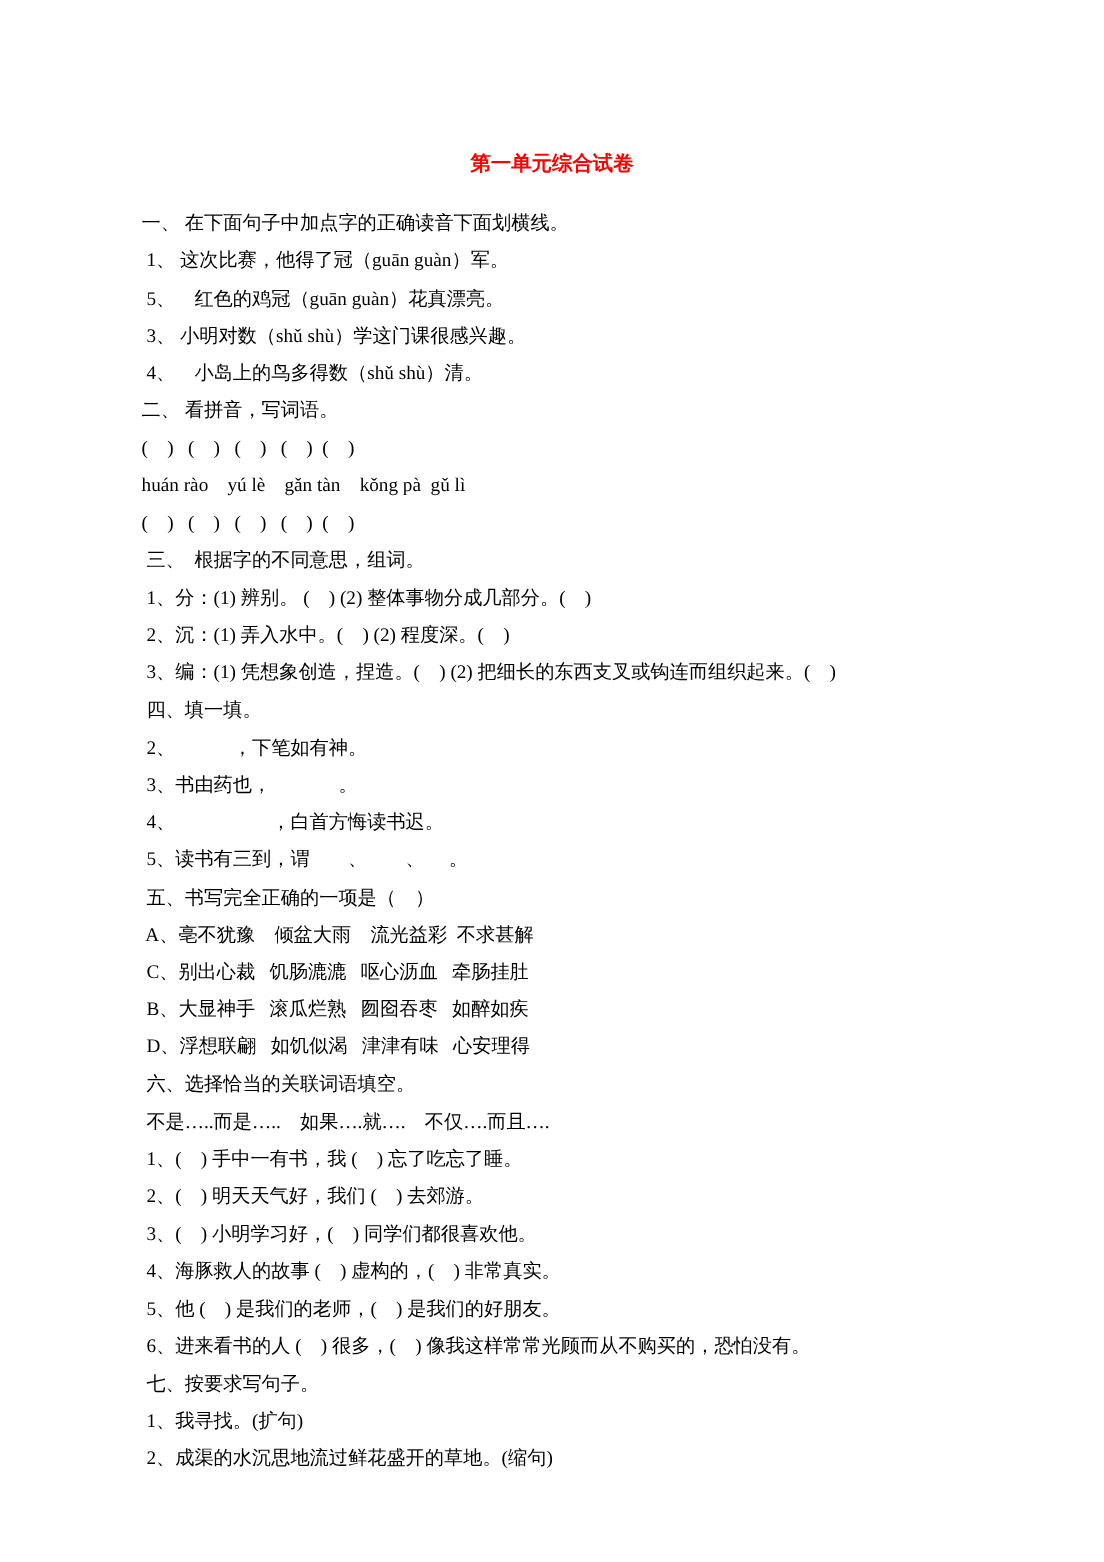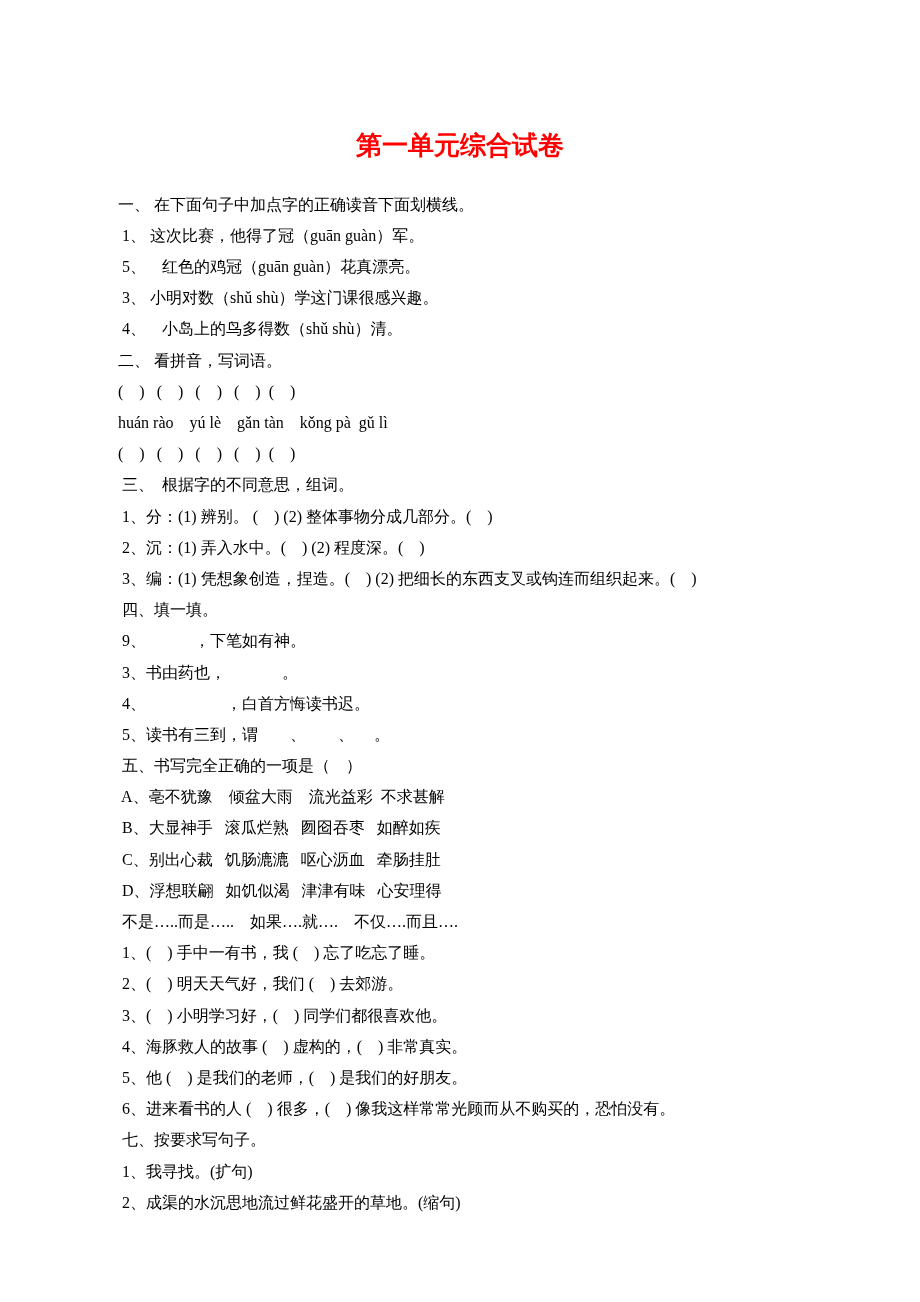--- a/index.html
+++ b/index.html
@@ -15,21 +15,21 @@
     box-sizing: border-box;
     font-family: "SimSun", "宋体", serif;
     font-size: 16px;
     color: #000000;
     line-height: 1.95;
     position: relative;
   }
   .title {
     color: #ff0000;
     font-family: "SimHei", "黑体", sans-serif;
-    font-size: 26px;
+    font-size: 17px;
     font-weight: bold;
     text-align: center;
     margin-bottom: 18px;
   }
   .line {
     white-space: pre;
   }
 </style>
 </head>
 <body>
@@ -44,29 +44,30 @@
       <div class="line"> 4、    小岛上的鸟多得数（shǔ shù）清。</div>
       <div class="line">二、 看拼音，写词语。</div>
       <div class="line">(    )   (    )   (    )   (    )  (    )</div>
       <div class="line">huán rào    yú lè    gǎn tàn    kǒng pà  gǔ lì</div>
       <div class="line">(    )   (    )   (    )   (    )  (    )</div>
       <div class="line"> 三、  根据字的不同意思，组词。</div>
       <div class="line"> 1、分：(1) 辨别。 (    ) (2) 整体事物分成几部分。(    )</div>
       <div class="line"> 2、沉：(1) 弄入水中。(    ) (2) 程度深。(    )</div>
       <div class="line"> 3、编：(1) 凭想象创造，捏造。(    ) (2) 把细长的东西支叉或钩连而组织起来。(    )</div>
       <div class="line"> 四、填一填。</div>
-      <div class="line"> 9、            ，下笔如有神。</div>
+      <div class="line"> 2、            ，下笔如有神。</div>
       <div class="line"> 3、书由药也，              。</div>
       <div class="line"> 4、                    ，白首方悔读书迟。</div>
       <div class="line"> 5、读书有三到，谓        、        、     。</div>
       <div class="line"> 五、书写完全正确的一项是（    ）</div>
       <div class="line"> A、亳不犹豫    倾盆大雨    流光益彩  不求甚解</div>
+      <div class="line"> C、别出心裁   饥肠漉漉   呕心沥血   牵肠挂肚</div>
       <div class="line"> B、大显神手   滚瓜烂熟   囫囵吞枣   如醉如疾</div>
-      <div class="line"> C、别出心裁   饥肠漉漉   呕心沥血   牵肠挂肚</div>
       <div class="line"> D、浮想联翩   如饥似渴   津津有味   心安理得</div>
+      <div class="line"> 六、选择恰当的关联词语填空。</div>
       <div class="line"> 不是…..而是…..    如果….就….    不仅….而且….</div>
       <div class="line"> 1、(    ) 手中一有书，我 (    ) 忘了吃忘了睡。</div>
       <div class="line"> 2、(    ) 明天天气好，我们 (    ) 去郊游。</div>
       <div class="line"> 3、(    ) 小明学习好，(    ) 同学们都很喜欢他。</div>
       <div class="line"> 4、海豚救人的故事 (    ) 虚构的，(    ) 非常真实。</div>
       <div class="line"> 5、他 (    ) 是我们的老师，(    ) 是我们的好朋友。</div>
       <div class="line"> 6、进来看书的人 (    ) 很多，(    ) 像我这样常常光顾而从不购买的，恐怕没有。</div>
       <div class="line"> 七、按要求写句子。</div>
       <div class="line"> 1、我寻找。(扩句)</div>
       <div class="line"> 2、成渠的水沉思地流过鲜花盛开的草地。(缩句)</div>

